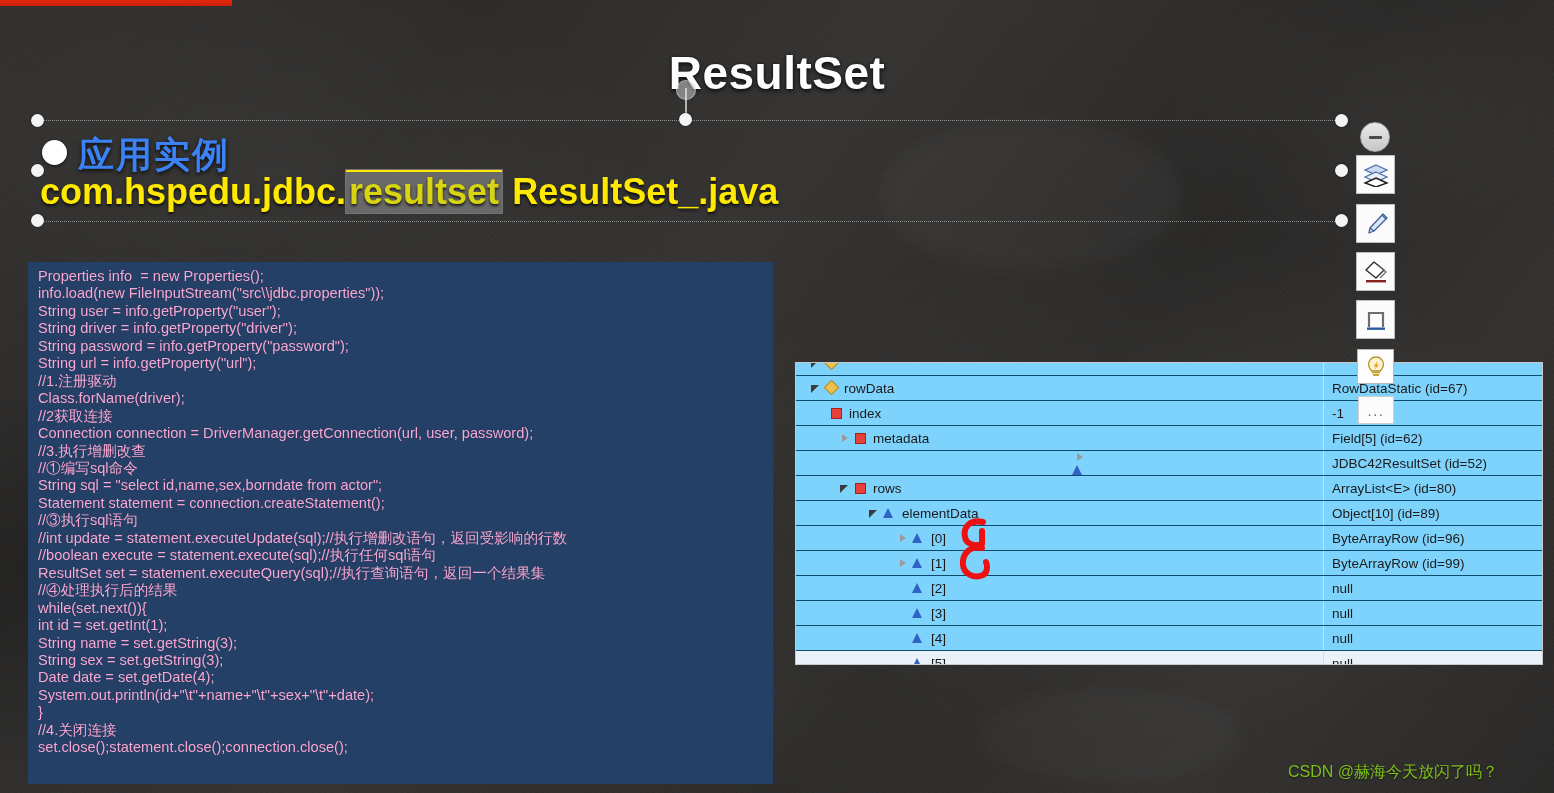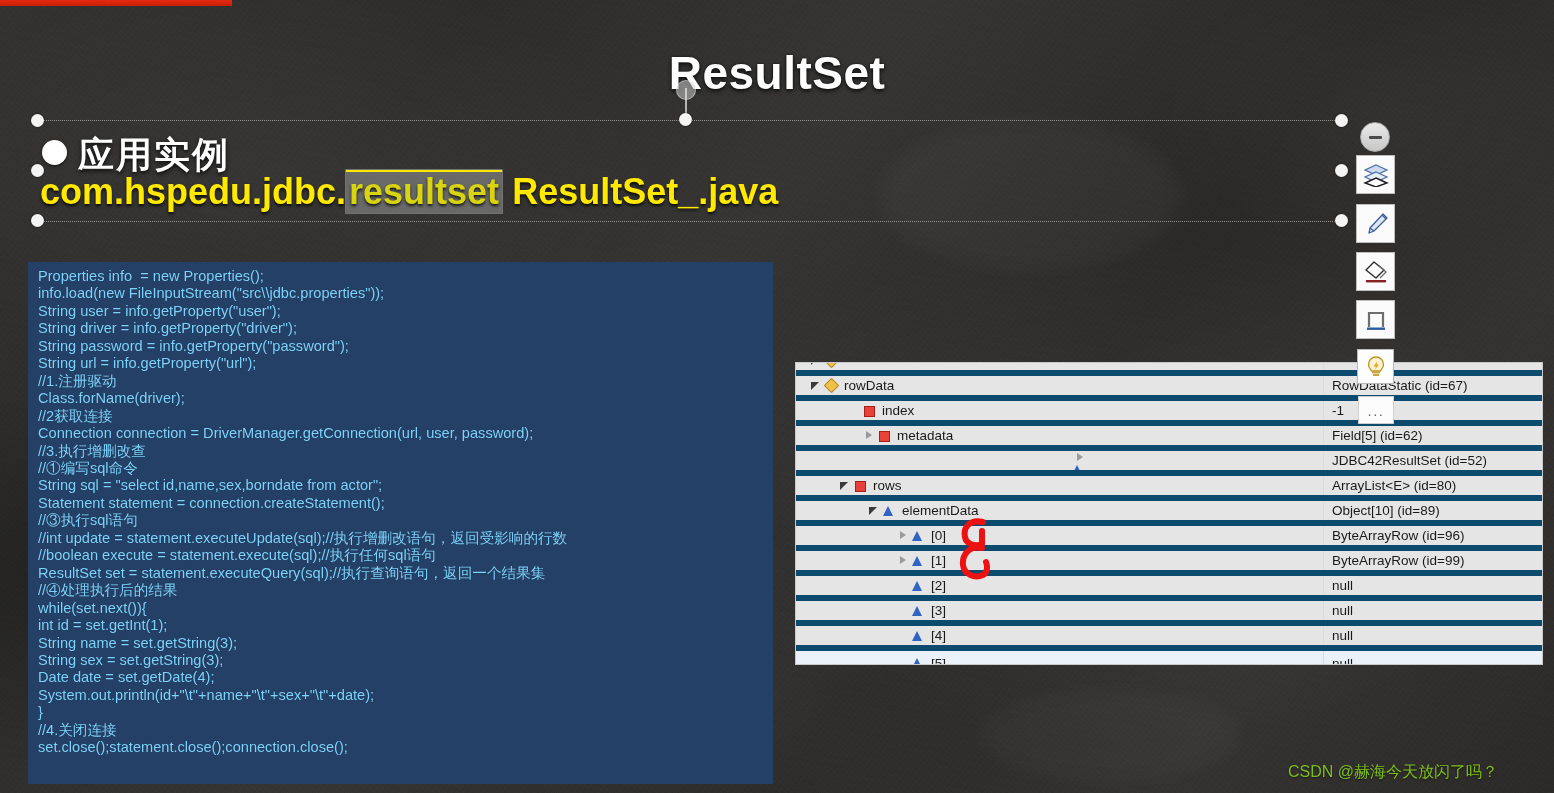--- a/index.html
+++ b/index.html
@@ -72,21 +72,21 @@
     background:rgba(200,200,200,.55);border:1px solid rgba(255,255,255,.35);z-index:13;
   }
 
   
   #bulletdot{
     position:absolute;left:42px;top:140px;width:25px;height:25px;border-radius:50%;
     background:#ffffff;box-shadow:0 1px 3px rgba(0,0,0,.7);z-index:12;
   }
   #headline{
     position:absolute;left:78px;top:131px;z-index:12;
-    font-size:36px;font-weight:bold;color:#ffffff;
+    font-size:36px;font-weight:bold;color:#3b82f6;
     letter-spacing:2px;
     text-shadow:0 2px 4px rgba(0,0,0,.8);
   }
   #subline{
     position:absolute;left:40px;top:171px;z-index:12;
     font-size:36px;font-weight:bold;color:#ffe900;
     white-space:nowrap;
     text-shadow:0 2px 3px rgba(0,0,0,.8);
   }
   #subline .hl{
@@ -100,37 +100,37 @@
   
   #codeblock{
     position:absolute;left:28px;top:262px;width:745px;height:522px;
     background:#254066;
     z-index:11;
     padding:6px 0 0 0;
     box-sizing:border-box;
     overflow:hidden;
   }
   #codeblock .ln{
-    color:#7dd3fc;font-size:14.6px;line-height:17.45px;
+    color:#f9a8d4;font-size:14.6px;line-height:17.45px;
     padding-left:10px;white-space:pre;
     font-family:"Liberation Sans", sans-serif;
     text-shadow:0 0 1px rgba(0,0,0,.3);
   }
 
   
   #debugger{
     position:absolute;left:795px;top:362px;width:748px;height:303px;
     background:#ffffff;z-index:15;overflow:hidden;
     border:1px solid #c9c9c9;box-sizing:border-box;
     font-size:13.5px;color:#1a1a1a;
   }
   #dbgclip{position:absolute;left:0;top:-12px;width:100%;}
   .dbgrow{
     height:25px;display:flex;align-items:center;
-    border-bottom:6px solid #0c4a6e;background:#e5e5e5;
+    border-bottom:1px solid #0c4a6e;background:#7dd3fc;
     box-sizing:border-box;position:relative;
   }
   .dbgrow.sel{background:#eaf1f9;border-bottom:1px solid #cdd9e6;}
   .dbgname{flex:0 0 528px;display:flex;align-items:center;height:100%;
            border-right:1px solid #dcdcdc;box-sizing:border-box;overflow:hidden;}
   .dbgval{flex:1;padding-left:8px;white-space:nowrap;overflow:hidden;}
   .twisty{width:13px;height:13px;flex:0 0 13px;position:relative;margin-right:2px;}
   .twisty.closed::after{
     content:"";position:absolute;left:3px;top:2px;
     border-left:6px solid transparent;border-top:4.5px solid transparent;
@@ -270,29 +270,29 @@
       </div>
       <div class="dbgrow">
         <div class="dbgname" style="padding-left: 14px;">
           <span class="twisty open"></span>
           <span class="gicon diamond"></span>
           <span class="dbglabel">rowData</span>
         </div>
         <div class="dbgval">RowDataStatic  (id=67)</div>
       </div>
       <div class="dbgrow">
-        <div class="dbgname" style="padding-left: 52px;">
+        <div class="dbgname" style="padding-left: 19px;">
           <span class="twisty"></span>
           <span class="gicon square"></span>
           <span class="dbglabel">index</span>
         </div>
         <div class="dbgval">-1</div>
       </div>
       <div class="dbgrow">
-        <div class="dbgname" style="padding-left: 67px;">
+        <div class="dbgname" style="padding-left: 43px;">
           <span class="twisty closed"></span>
           <span class="gicon square"></span>
           <span class="dbglabel">metadata</span>
         </div>
         <div class="dbgval">Field[5]  (id=62)</div>
       </div>
       <div class="dbgrow">
         <div class="dbgname" style="padding-left: 43px; flex-direction: column;">
           <span class="twisty closed"></span>
           <span class="gicon tri"></span>

